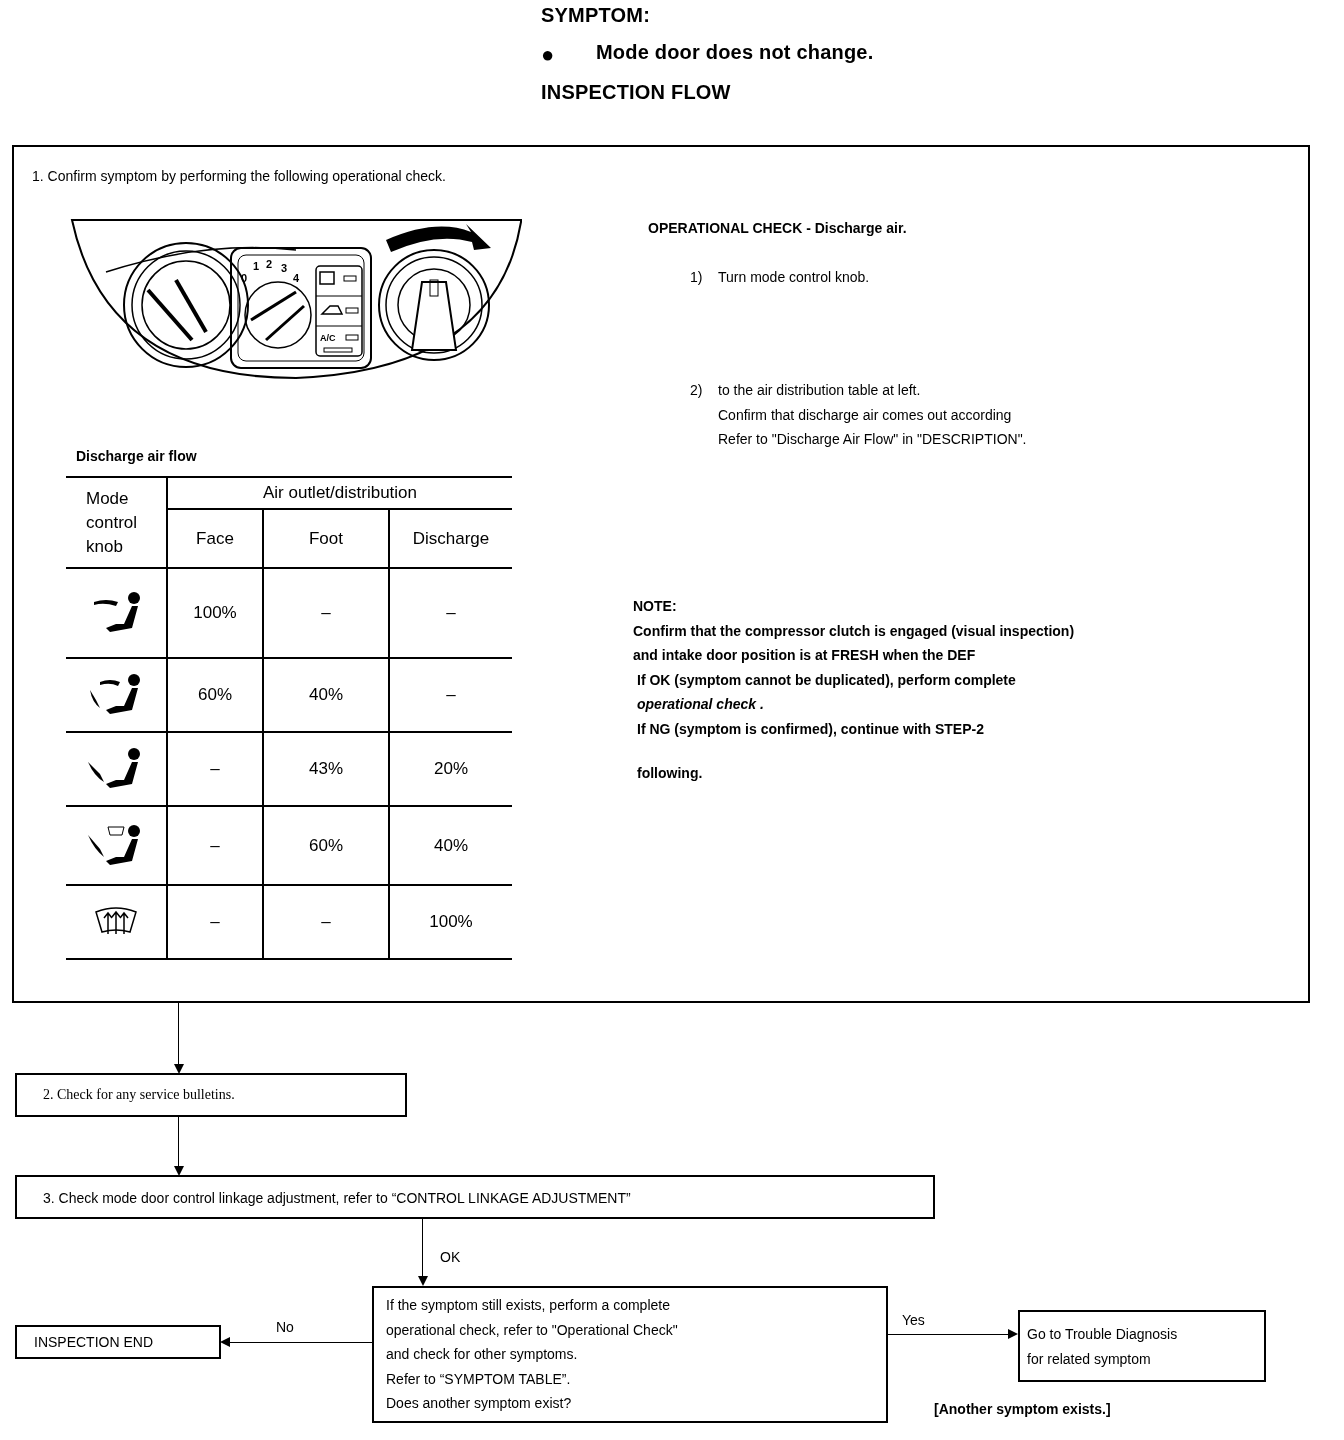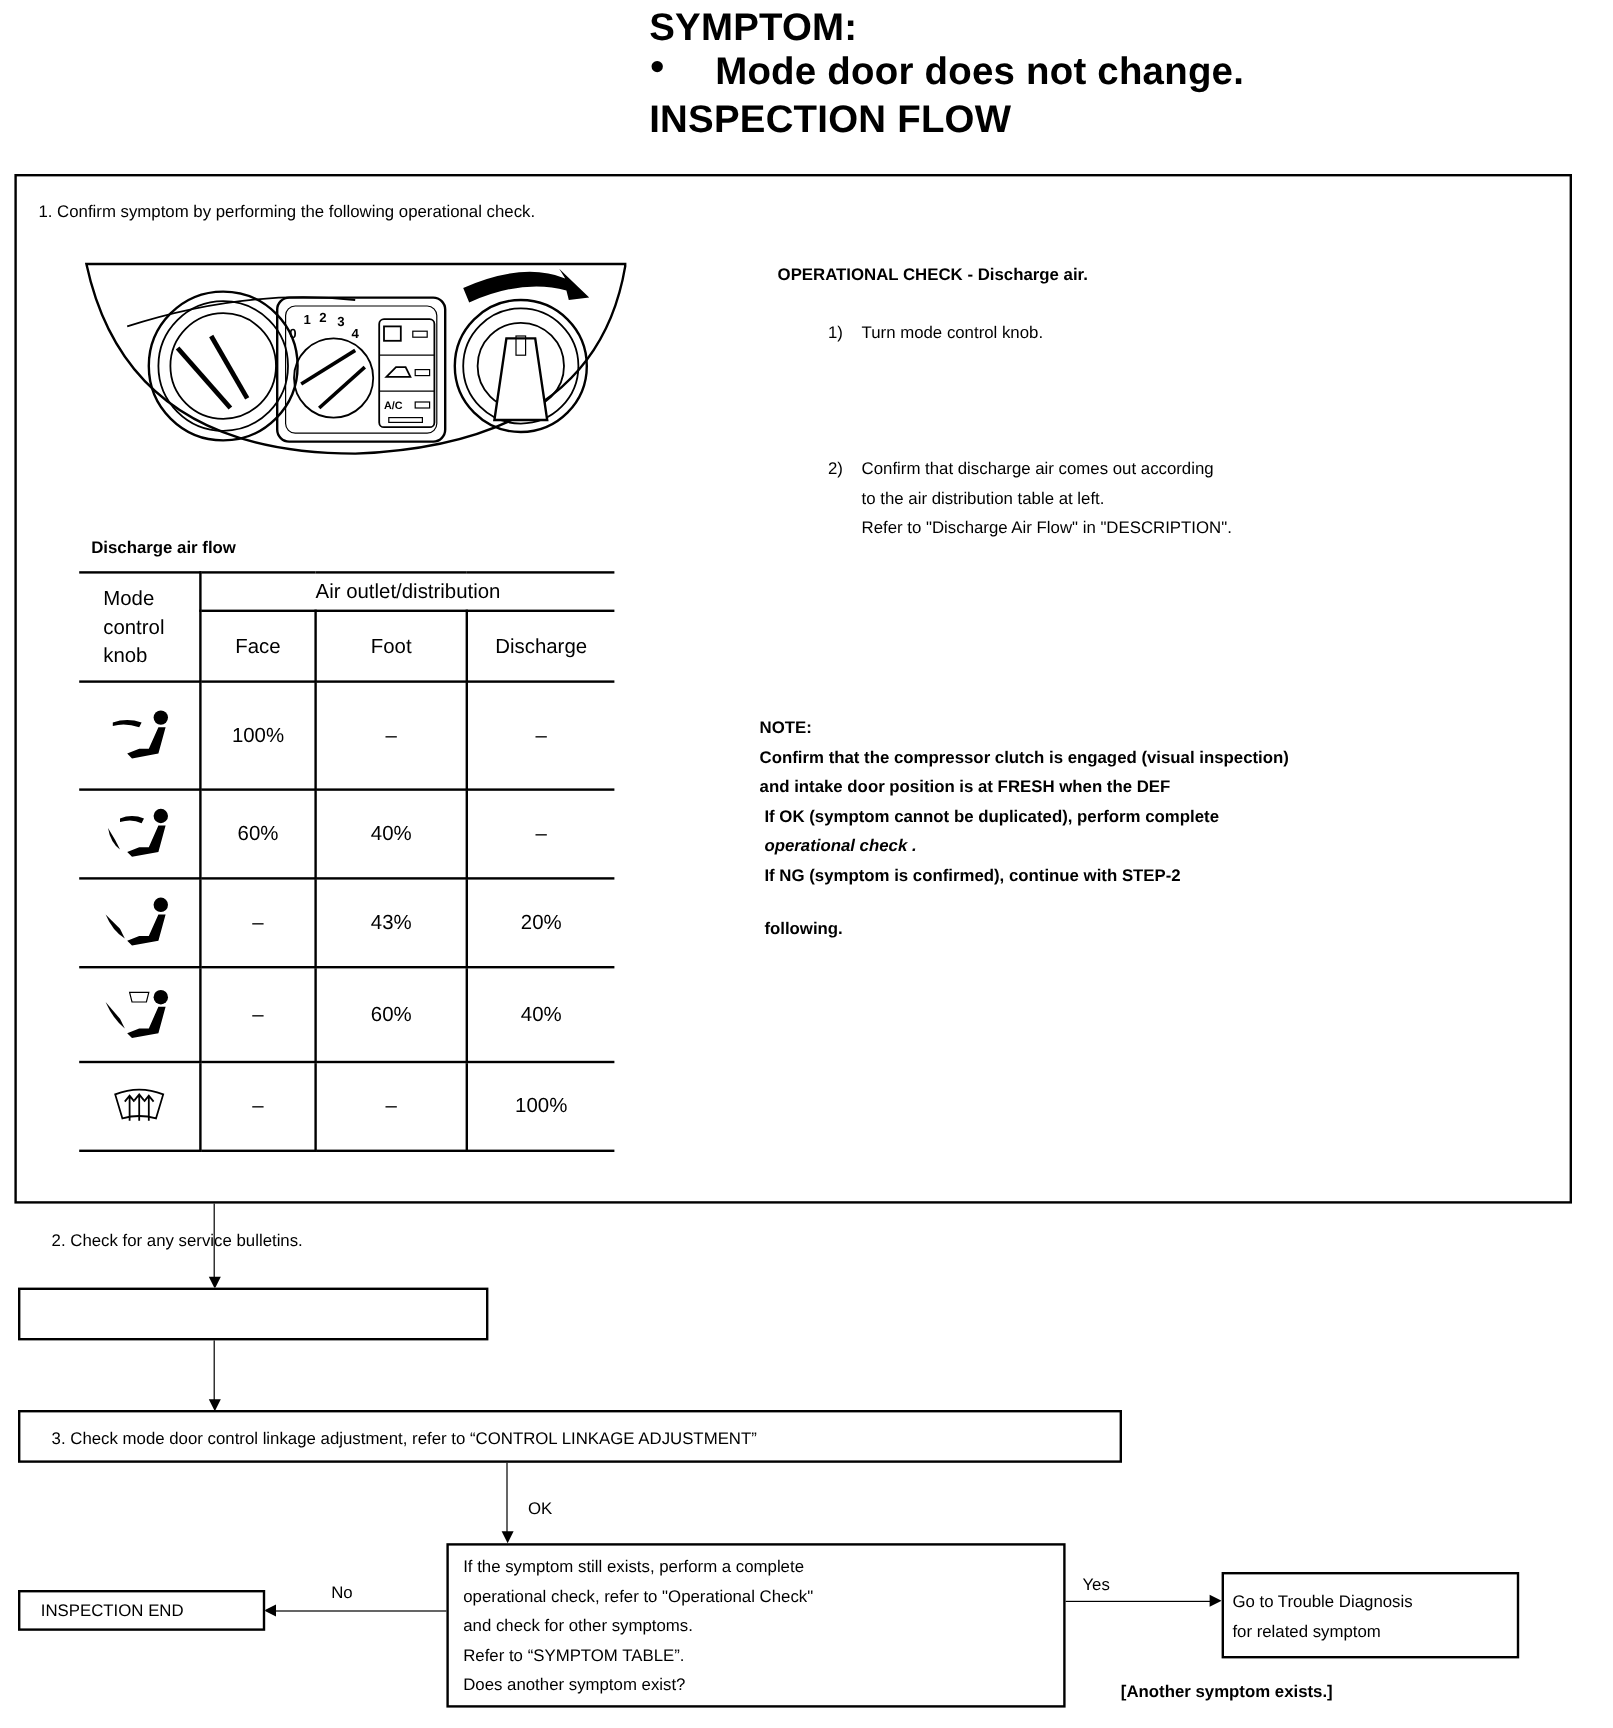--- a/index.html
+++ b/index.html
@@ -1,19 +1,19 @@
 <!DOCTYPE html>
 <html><head>
 <meta charset="utf-8">
 <style>
   html, body { margin: 0; padding: 0; background: #ffffff; }
   body { width: 1344px; height: 1440px; position: relative; overflow: hidden;
          font-family: "Liberation Sans", sans-serif; color: #000; }
   .abs { position: absolute; }
-  .hdr { font-weight: bold; font-size: 32px; letter-spacing: 0.2px; }
+  .hdr { font-weight: bold; font-size: 20px; letter-spacing: 0.2px; }
   .box { position: absolute; border: 2px solid #000; box-sizing: border-box; background: #fff; }
   .txt { font-size: 14px; line-height: 24.5px; }
   .bold { font-weight: bold; }
   .vline { position: absolute; width: 0; border-left: 1.5px solid #000; }
   .hline { position: absolute; height: 0; border-top: 1.5px solid #000; }
   .arrow-down { position: absolute; width: 0; height: 0;
      border-left: 5px solid transparent; border-right: 5px solid transparent; border-top: 10px solid #000; }
   .arrow-left { position: absolute; width: 0; height: 0;
      border-top: 5px solid transparent; border-bottom: 5px solid transparent; border-right: 10px solid #000; }
   .arrow-right { position: absolute; width: 0; height: 0;
@@ -79,22 +79,22 @@
     <rect x="364" y="70" width="8" height="16" fill="none" stroke="#000" stroke-width="1"></rect>
   </g>
   <path d="M320 30 Q370 8 405 22 L400 14 L425 38 L408 40 L406 32 Q370 22 325 42 Z" fill="#000"></path>
 </svg>
 
 <div class="abs txt bold" style="left:648px; top:216px;">OPERATIONAL CHECK - Discharge air.</div>
 <div class="abs txt" style="left:690px; top:265px;">1)</div>
 <div class="abs txt" style="left:718px; top:265px;">Turn mode control knob.</div>
 <div class="abs txt" style="left:690px; top:378px;">2)</div>
 <div class="abs txt" style="left:718px; top:378px;">
+  <div>to the air distribution table at left.</div>
   <div>Confirm that discharge air comes out according</div>
-  <div>to the air distribution table at left.</div>
   <div>Refer to "Discharge Air Flow" in "DESCRIPTION".</div>
 </div>
 
 <div class="abs txt bold" style="left:76px; top:444px;">Discharge air flow</div>
 <table class="flow">
   <tbody>
       <tr style="height:32px;">
     <th class="mode" rowspan="2" style="width:80px;">
       <div>Mode</div>
       <div>control</div>
@@ -180,21 +180,21 @@
   <div style="padding-left:4px;">If OK (symptom cannot be duplicated), perform complete</div>
   <div style="padding-left:4px;font-style:italic;">operational check .</div>
   <div style="padding-left:4px;">If NG (symptom is confirmed), continue with STEP-2</div>
   <div style="padding-left:4px;margin-top:20px;">following.</div>
 </div>
 
 <div class="vline" style="left:178px; top:1003px; height:62px;"></div>
 <div class="arrow-down" style="left:174px; top:1064px;"></div>
 
 <div class="box" style="left:15px; top:1073px; width:392px; height:44px;"></div>
-<div class="abs txt" style="left:43px; top:1021px;">2.  Check for any service bulletins.</div>
+<div class="abs txt" style="left:43px; top:1083px;font-family:Liberation Serif, serif;">2.  Check for any service bulletins.</div>
 
 <div class="vline" style="left:178px; top:1117px; height:50px;"></div>
 <div class="arrow-down" style="left:174px; top:1166px;"></div>
 
 <div class="box" style="left:15px; top:1175px; width:920px; height:44px;"></div>
 <div class="abs txt" style="left:43px; top:1186px;">3.  Check mode door control linkage adjustment, refer to “CONTROL LINKAGE ADJUSTMENT”</div>
 
 <div class="vline" style="left:422px; top:1219px; height:58px;"></div>
 <div class="arrow-down" style="left:418px; top:1276px;"></div>
 <div class="abs txt" style="left:440px; top:1245px;">OK</div>

